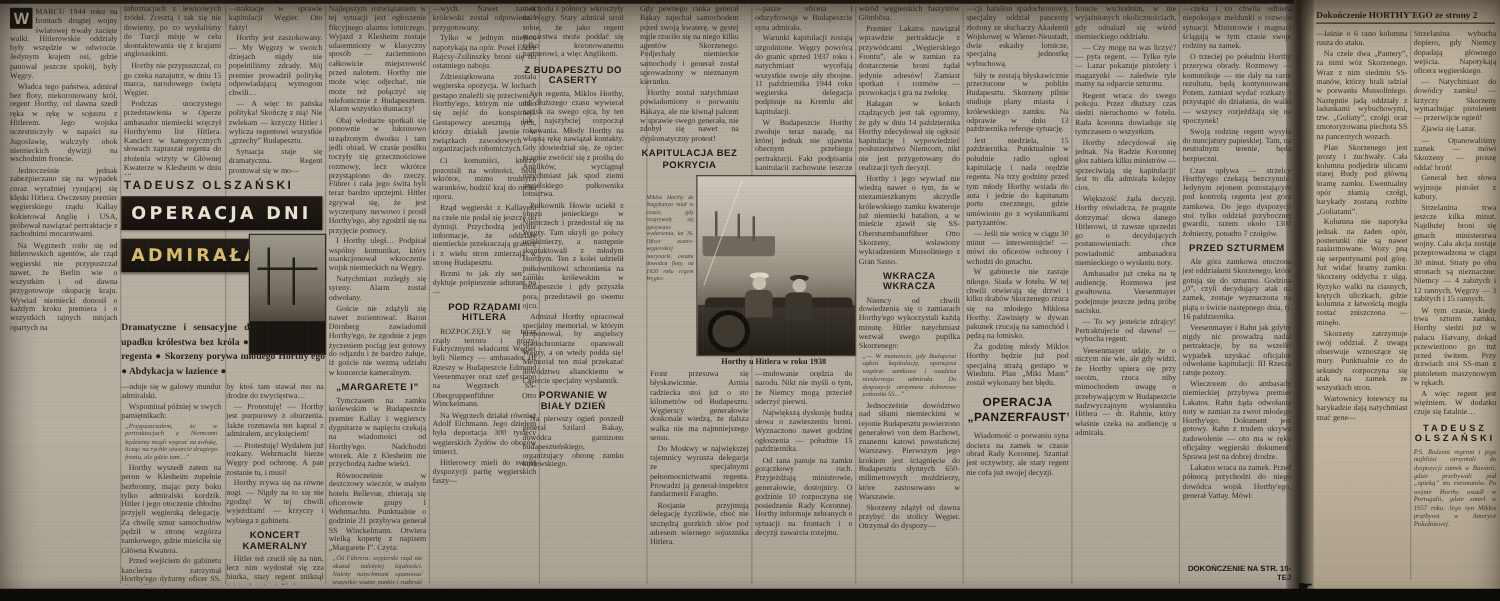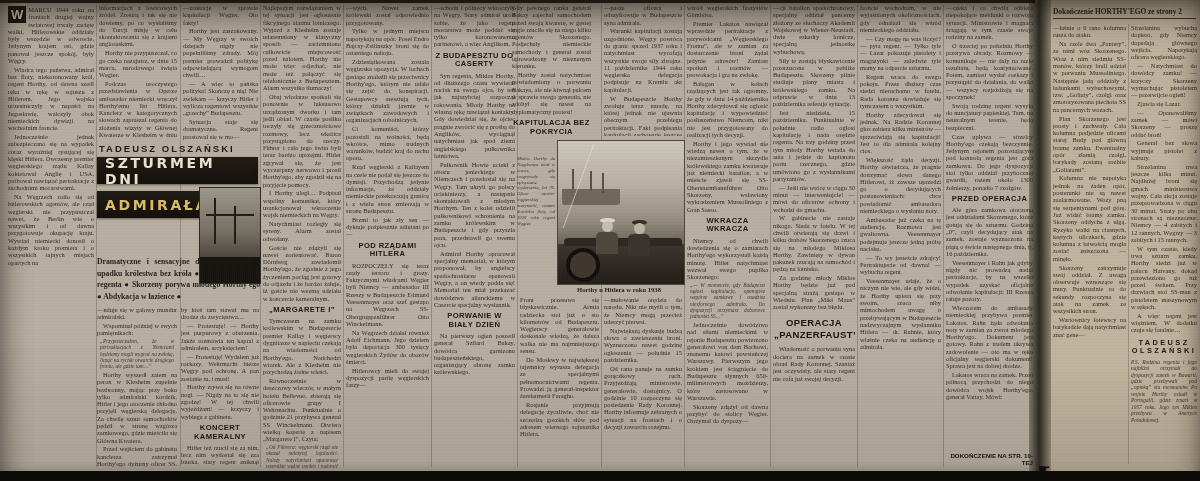--- a/index.html
+++ b/index.html
@@ -137,21 +137,21 @@
       <div class="blk p">Tylko w jednym miejscu napotykają na opór. Poseł Endre Bajcsy-Zsilinszky broni się do ostatniego naboju.</div>
       <div class="blk p">Zdziesiątkowana została węgierska opozycja. W lochach gestapo znaleźli się przeciwnicy Horthy'ego, którym nie udało się zejść do konspiracji. Gestapowcy aresztują tych, którzy działali jawnie w związkach zawodowych i organizacjach robotniczych.</div>
       <div class="blk p">Ci komuniści, którzy pozostali na wolności, będą wkrótce, mimo trudnych warunków, budzić kraj do ruchu oporu.</div>
       <div class="blk p">Rząd węgierski z Kallayem na czele nie podał się jeszcze do dymisji. Przychodzą jedynie informacje, że oddziały niemieckie przekraczają granicę i z wielu stron zmierzają w stronę Budapesztu.</div>
       <div class="blk p">Brzmi to jak zły sen — dyktuje pośpiesznie adiutant po—</div>
       <div class="blk h">POD RZĄDAMI HITLERA</div>
       <div class="blk p">ROZPOCZĘŁY się teraz rządy terroru i grozy. Faktycznymi władcami Węgier byli Niemcy — ambasador III Rzeszy w Budapeszcie Edmund Veesenmayer oraz szef gestapo na Węgrzech SS-Obergruppenführer Otto Winckelmann.</div>
       <div class="blk p">Na Węgrzech działał również Adolf Eichmann. Jego dziełem była deportacja 300 tysięcy węgierskich Żydów do obozów śmierci.</div>
       <div class="blk p">Hitlerowcy mieli do swojej dyspozycji partię węgierskich faszy—</div>
     </div>
-  <div class="col" style="left:434px;top:4px;width:81px;height:464px">
+  <div class="col" style="left:418px;top:4px;width:81px;height:464px">
       <div class="blk ph">—schodu i północy wkroczyły na Węgry. Stary admirał uroił sobie, że jako regent mocarstwa może poddać się tylko koronowanemu partnerowi, a więc Anglikom.</div>
       <div class="blk h">Z BUDAPESZTU DO CASERTY</div>
       <div class="blk p">Syn regenta, Miklos Horthy, od dłuższego czasu wywierał nacisk na swego ojca, by ten jak najszybciej rozpoczął rokowania. Młody Horthy na własną rękę nawiązał kontakty. Gdy dowiedział się, że ojciec pragnie zwrócić się z prośbą do Anglików, wyciągnął natychmiast jak spod ziemi angielskiego pułkownika lotnictwa.</div>
       <div class="blk p">Pułkownik Howie uciekł z obozu jenieckiego w Niemczech i przedostał się na Węgry. Tam ukryli go polscy uciekinierzy, a następnie skontaktowali z młodym Horthym. Ten z kolei udzielił pułkownikowi schronienia na zamku królewskim w Budapeszcie i gdy przyszła pora, przedstawił go swemu ojcu.</div>
       <div class="blk p">Admirał Horthy opracował specjalny memoriał, w którym proponował, by angielscy spadochroniarze opanowali Węgry, a on wtedy podda się! Memoriał ten miał przekazać dowództwu alianckiemu w Casercie specjalny wysłannik.</div>
       <div class="blk h">PORWANIE W BIAŁY DZIEŃ</div>
       <div class="blk p">Na pierwszy ogień poszedł generał Szilard Bakay, dowódca garnizonu budapeszteńskiego, organizujący obronę zamku królewskiego.</div>
     </div>
   <div class="col" style="left:512px;top:4px;width:79px;height:132px">
       <div class="blk ph">Gdy pewnego ranka generał Bakay zajechał samochodem przed swoją kwaterę, w gęstej mgle rzuciło się na niego kilku agentów Skorzenego. Podjechały niemieckie samochody i generał został uprowadzony w nieznanym kierunku.</div>
@@ -202,21 +202,21 @@
       <div class="blk p">Większość żąda decyzji. Horthy oświadcza, że pragnie dotrzymać słowa danego Hitlerowi, iż zawsze uprzedzi go o decydujących postanowieniach: chce powiadomić ambasadora niemieckiego o wysłaniu noty.</div>
       <div class="blk p">Ambasador już czeka na tę audiencję. Rozmowa jest gwałtowna. Veesenmayer podejmuje jeszcze jedną próbę nacisku.</div>
       <div class="blk p">— To wy jesteście zdrajcy! Pertraktujecie od dawna! — wybucha regent.</div>
       <div class="blk p">Veesenmayer udaje, że o niczym nie wie, ale gdy widzi, że Horthy upiera się przy swoim, rzuca niby mimochodem uwagę o przebywającym w Budapeszcie nadzwyczajnym wysłanniku Hitlera — dr. Rahnie, który właśnie czeka na audiencję u admirała.</div>
     </div>
   <div class="col" style="left:946px;top:4px;width:87px;height:446px">
       <div class="blk ph">—czeka i co chwila odbiera niepokojące meldunki o rozwoju sytuacji. Ministrowie i magnaci ściągają w tym czasie swoje rodziny na zamek.</div>
       <div class="blk p">O trzeciej po południu Horthy przerywa obrady. Rozmowy — komunikuje — nie dały na razie rezultatu, będą kontynuowane. Potem, zamiast wydać rozkazy i przystąpić do działania, do walki — wszyscy rozjeżdżają się na spoczynek!</div>
       <div class="blk p">Swoją rodzinę regent wysyła do nuncjatury papieskiej. Tam, na neutralnym terenie, będą bezpieczni.</div>
       <div class="blk p">Czas upływa — strzelcy Horthy'ego czekają bezczynnie. Jedynym rejonem pozostającym pod kontrolą regenta jest góra zamkowa. Do jego dyspozycji stoi tylko oddział przybocznej gwardii, razem około 1300 żołnierzy, ponadto 7 czołgów.</div>
-      <div class="blk h">PRZED OPERACJA</div>
+      <div class="blk h">PRZED SZTURMEM</div>
       <div class="blk p">Ale góra zamkowa otoczona jest oddziałami Skorzenego, które gotują się do szturmu. Godzina „0”, czyli decydujący atak na zamek, zostaje wyznaczona na piątą o świcie następnego dnia, tj. 16 października.</div>
       <div class="blk p">Veesenmayer i Rahn jak gdyby nigdy nic prowadzą nadal pertraktacje, by na wszelki wypadek uzyskać oficjalne odwołanie kapitulacji: III Rzesza ratuje pozory.</div>
       <div class="blk p">Wieczorem do ambasady niemieckiej przybywa premier Lakatos. Rahn żąda odwołania noty w zamian za zwrot młodego Horthy'ego. Dokument jest gotowy. Rahn z trudem ukrywa zadowolenie — oto ma w ręku oficjalny węgierski dokument! Sprawa jest na dobrej drodze.</div>
       <div class="blk p">Lakatos wraca na zamek. Przed północą przychodzi do niego dowódca wojsk Horthy'ego, generał Vattay. Mówi:</div>
     </div>
   <div class="col" style="left:1053px;top:24px;width:73px;height:446px">
       <div class="blk ph">—łaśnie o 6 rano kolumna rusza do ataku.</div>
       <div class="blk p">Na czele dwa „Pantery”, za nimi wóz Skorzenego. Wraz z nim siedmiu SS-manów, którzy brali udział w porwaniu Mussoliniego. Następnie jadą oddziały z ładunkami wybuchowymi, tzw. „Goliaty”, czołgi oraz zmotoryzowana piechota SS na pancernych wozach.</div>
       <div class="blk p">Plan Skorzenego jest prosty i zuchwały. Cała kolumna podjedzie ulicami starej Budy pod główną bramę zamku. Ewentualny opór złamią czołgi, barykady zostaną rozbite „Goliatami”.</div>
       <div class="blk p">Kolumna nie napotyka jednak na żaden opór, posterunki nie są nawet zaalarmowane. Wozy pną się serpentynami pod górę. Już widać bramy zamku. Skorzeny oddycha z ulgą. Ryzyko walki na ciasnych, krętych uliczkach, gdzie kolumna z łatwością mogła zostać zniszczona — minęło.</div>
@@ -231,21 +231,21 @@
       <div class="blk p">Generał bez słowa wyjmuje pistolet z kabury.</div>
       <div class="blk p">Strzelanina trwa jeszcze kilka minut. Najdłużej broni się gmach ministerstwa wojny. Cała akcja zostaje przeprowadzona w ciągu 30 minut. Straty po obu stronach są nieznaczne: Niemcy — 4 zabitych i 12 rannych, Węgrzy — 3 zabitych i 15 rannych.</div>
       <div class="blk p">W tym czasie, kiedy trwa szturm zamku, Horthy siedzi już w pałacu Hatvany, dokąd przewieziono go tuż przed świtem. Przy drzwiach stoi SS-man z pistoletem maszynowym w rękach.</div>
       <div class="blk p">A więc regent jest więźniem. W dodatku czuje się fatalnie…</div>
       <div class="blk sig">TADEUSZ OLSZAŃSKI</div>
       <div class="blk ps">P.S. Rodzina regenta i jego najbliżsi otrzymali do dyspozycji zamek w Bawarii, gdzie przebywali pod „opieką” stu esesmanów. Po wojnie Horthy osiadł w Portugalii, gdzie zmarł w 1957 roku. Jego syn Miklos przebywa w Ameryce Południowej.</div>
     </div>
 
   <div id="byline">TADEUSZ OLSZAŃSKI</div>
   <div id="hl-1" class="hl-bar" style="left:97px;top:157px;width:153px">
-      <span>SZTURMEM DNI</span>
+      <span>OPERACJA DNI</span>
     </div>
   <div id="hl-2" class="hl-bar" style="left:97px;top:191px;width:110px">
       <span>ADMIRAŁA</span>
     </div>
   <div id="lead">Dramatyczne i sensacyjne dzieje niesławnego upadku królestwa bez króla ● Hitler szantażuje regenta ● Skorzeny porywa młodego Horthy'ego ● Abdykacja w łazience ●</div>
 
   <div id="mini-photo">
     <div class="mast" style="left:14px;top:10px;width:2px;height:46px"></div>
     <div class="mast" style="left:34px;top:18px;width:2px;height:38px"></div>
     <div class="mast" style="left:6px;top:26px;width:48px;height:2px"></div>

